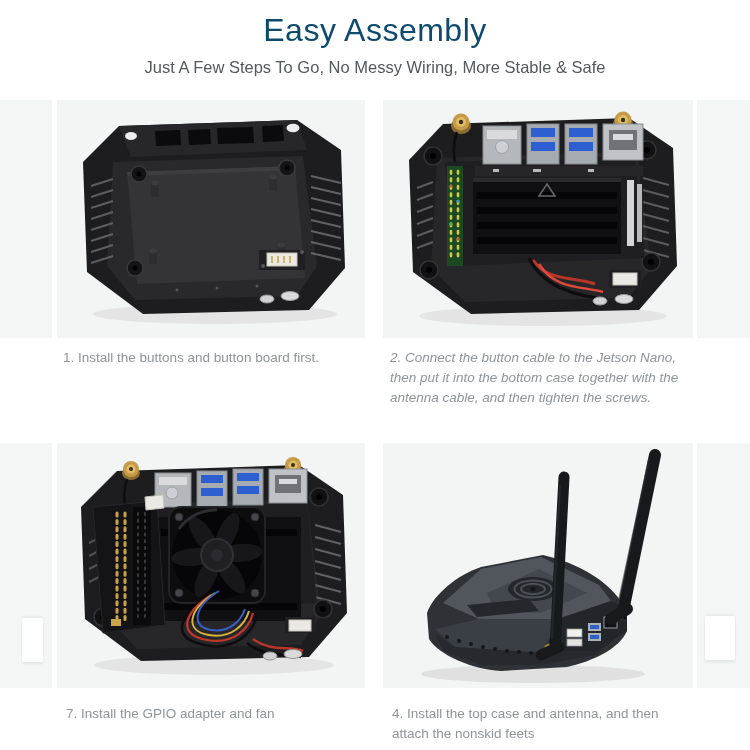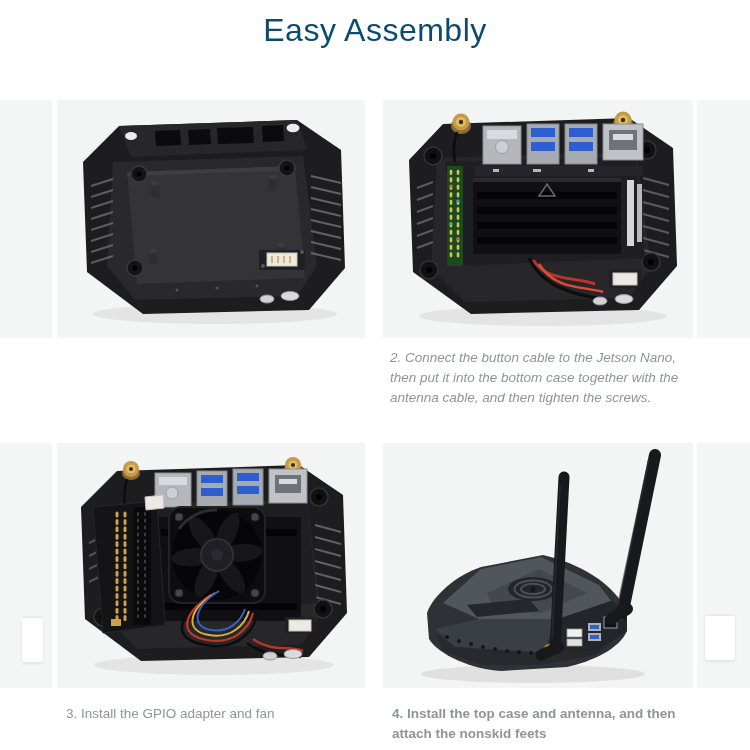--- a/index.html
+++ b/index.html
@@ -12,37 +12,38 @@
   .tile{position:absolute;background:#f3f4f4;}
   .tile svg{display:block;width:100%;height:100%;}
   #tile1{left:57px;top:100px;width:308px;height:238px;}
   #tile2{left:383px;top:100px;width:310px;height:238px;}
   #tile3{left:57px;top:443px;width:308px;height:245px;}
   #tile4{left:383px;top:443px;width:310px;height:245px;}
   .caption{position:absolute;font-size:13.5px;line-height:20px;color:#8f9499;}
   #cap1{left:63px;top:348px;width:300px;}
   #cap2{left:390px;top:348px;width:302px;font-style:italic;}
   #cap3{left:66px;top:704px;width:300px;}
-  #cap4{left:392px;top:704px;width:300px;font-weight:bold;}
+  #cap4{left:392px;top:704px;width:300px;}
   .peek{position:absolute;background:#f4f5f5;}
   #peek-lt{left:0;top:100px;width:52px;height:238px;}
   #peek-lb{left:0;top:443px;width:52px;height:245px;}
   #peek-rt{left:697px;top:100px;width:53px;height:238px;}
   #peek-rb{left:697px;top:443px;width:53px;height:245px;}
   .edge-card{position:absolute;background:#ffffff;border-radius:2px;
              box-shadow:0 -2px 2px rgba(0,0,0,.05),0 2px 3px rgba(0,0,0,.07);}
   #card-l{left:22px;top:618px;width:21px;height:44px;}
   #card-r{left:705px;top:616px;width:30px;height:44px;}
 </style>
 </head>
 <body>
 
 <div id="page">
 
   <div class="title">Easy Assembly</div>
+  <div class="subtitle">Just A Few Steps To Go, No Messy Wiring, More Stable &amp; Safe</div>
 
   <div class="peek" id="peek-lt"></div>
   <div class="peek" id="peek-lb"></div>
   <div class="peek" id="peek-rt"></div>
   <div class="peek" id="peek-rb"></div>
   <div class="edge-card" id="card-l"></div>
   <div class="edge-card" id="card-r"></div>
 
   <div class="tile" id="tile1">
     <svg viewBox="0 0 308 238">
@@ -299,17 +300,18 @@
       </g>
       <g>
         <circle cx="236" cy="172" r="5" fill="#c09a45" stroke="#7c6226"></circle>
         <path d="M228,176 L244,166" stroke="#17191d" stroke-width="12" stroke-linecap="round"></path>
         <path d="M240,168 L272,12" stroke="#17191d" stroke-width="12" stroke-linecap="round"></path>
         <path d="M235,162 L266,16" stroke="#2c3036" stroke-width="2" opacity=".6"></path>
       </g>
     </svg>
   </div>
 
+  <div class="caption" id="cap1">1. Install the buttons and button board first.</div>
   <div class="caption" id="cap2">2. Connect the button cable to the Jetson Nano, then put it into the bottom case together with the antenna cable, and then tighten the screws.</div>
-  <div class="caption" id="cap3">3. Install the GPIO adapter and fan</div>
+  <div class="caption" id="cap3">7. Install the GPIO adapter and fan</div>
   <div class="caption" id="cap4">4. Install the top case and antenna, and then attach the nonskid feets</div>
 
 </div>
 
 </body></html>

